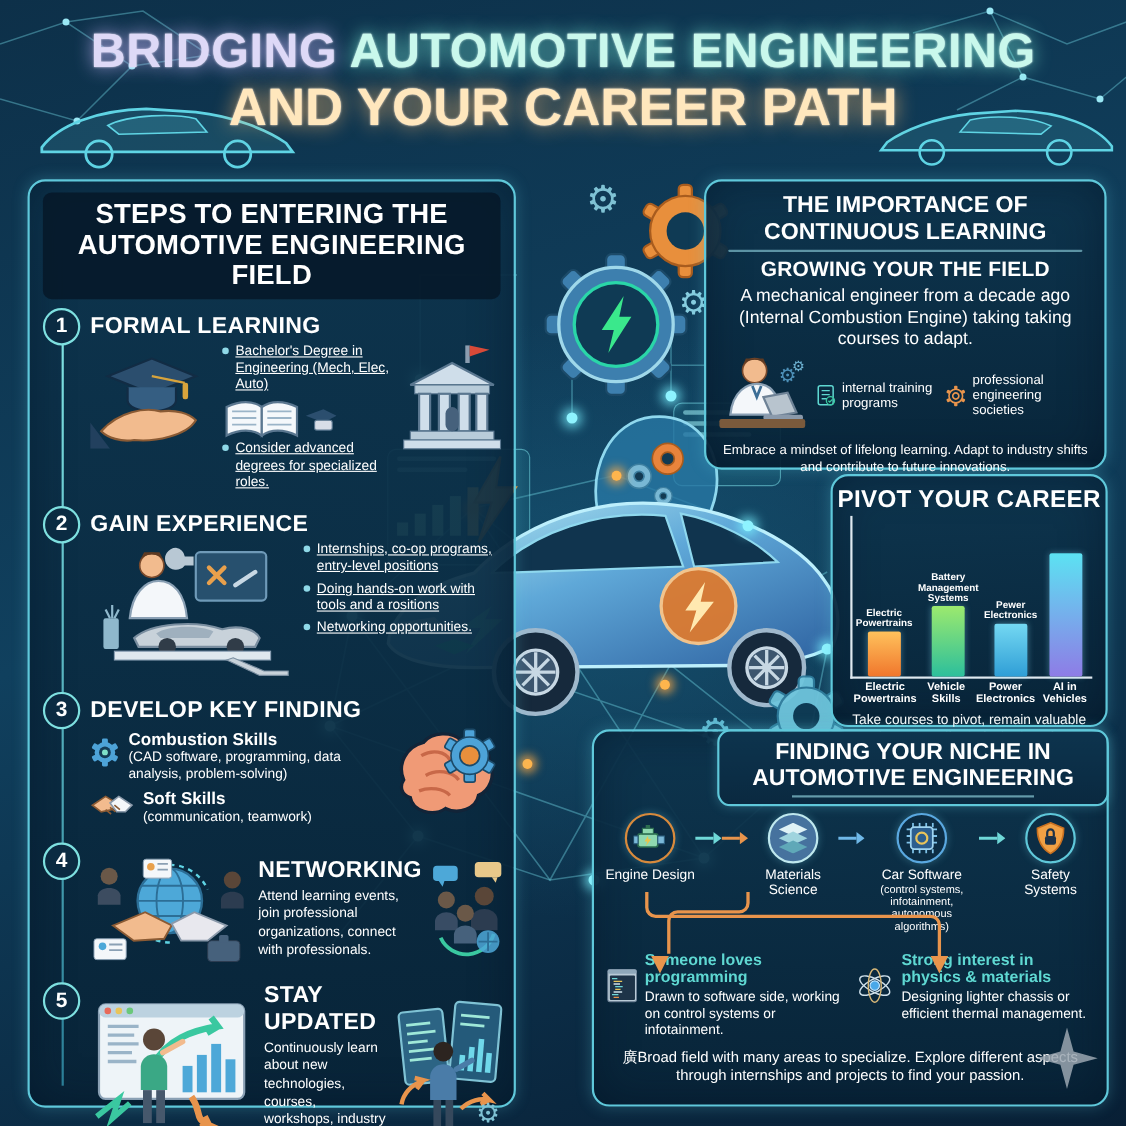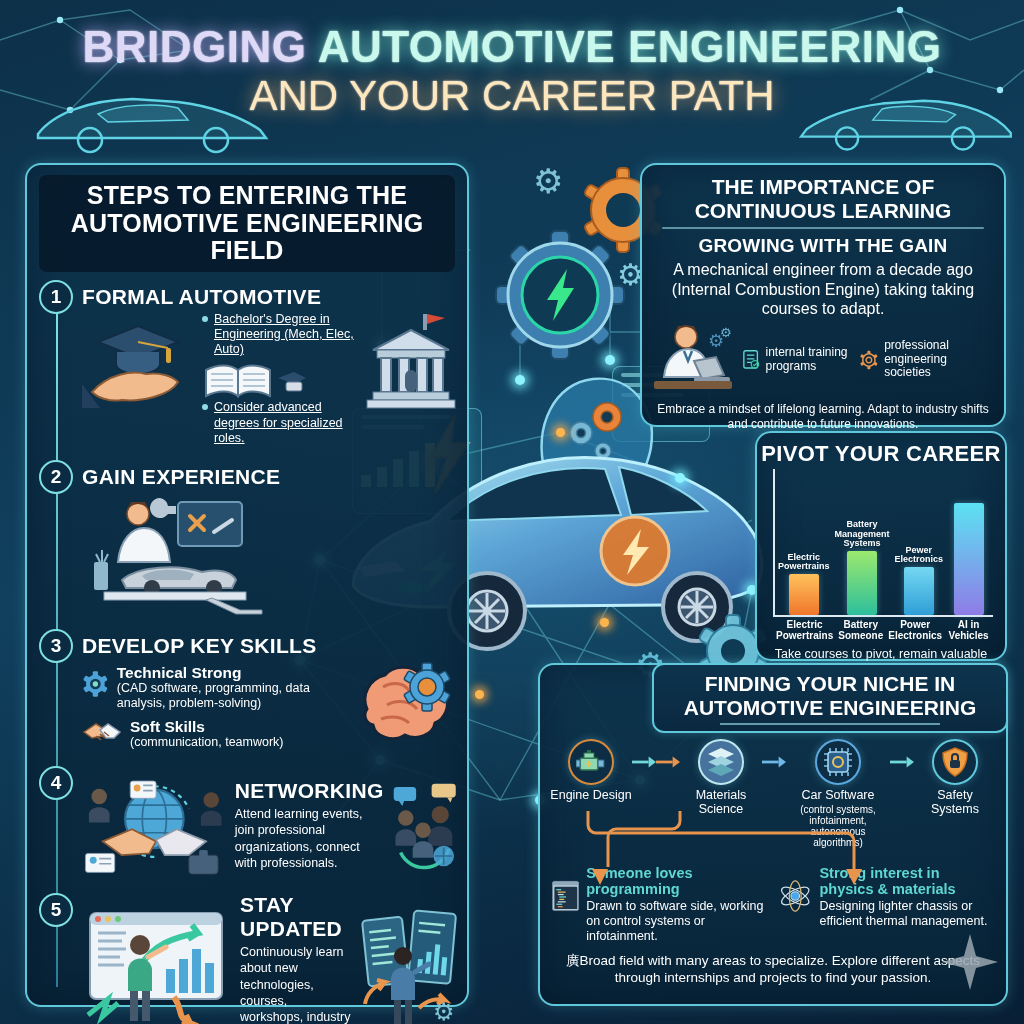--- a/index.html
+++ b/index.html
@@ -7,21 +7,21 @@
     font-family:"Liberation Sans",sans-serif;
     background:
       radial-gradient(700px 420px at 54% 55%, rgba(26,92,122,.55) 0%, rgba(26,92,122,0) 65%),
       linear-gradient(163deg,#0d3049 0%,#10405e 46%,#081f35 100%);}
   svg{display:block}
   
   .title-block{position:absolute;top:24px;left:0;right:0;text-align:center;z-index:5;}
   .title-line1{font-size:44px;font-weight:bold;letter-spacing:.5px;line-height:1.05;}
   .t-lav{color:#ded9f7;text-shadow:0 0 16px rgba(205,185,255,.85),0 0 2px #fff;}
   .t-mint{color:#c9f8ec;text-shadow:0 0 16px rgba(135,255,230,.8),0 0 2px #fff;}
-  .title-line2{font-size:42px;font-weight:normal;color:#ffe7bd;line-height:1.05;margin-top:4px;
+  .title-line2{font-size:48px;font-weight:bold;color:#ffe7bd;line-height:1.05;margin-top:4px;
     text-shadow:0 0 18px rgba(255,185,105,.8),0 0 2px #fff;}
   
   .panel{position:absolute;border:2px solid #5fc8da;border-radius:16px;z-index:4;
     background:linear-gradient(180deg,rgba(13,52,77,.93),rgba(8,36,56,.93));
     box-shadow:0 0 14px rgba(95,200,218,.28), inset 0 0 40px rgba(0,16,34,.45);}
   .left-panel{left:25px;top:163px;width:440px;height:840px;}
   .cl-panel{left:640px;top:163px;width:362px;height:260px;}
   .pv-panel{left:755px;top:431px;width:248px;height:226px;}
   .niche-panel{left:538px;top:663px;width:466px;height:339px;}
   
@@ -320,21 +320,21 @@
   <div class="dot o" style="left:475px;top:690px"></div>
   <div class="dot c" style="left:605px;top:355px"></div>
 
   <section class="panel left-panel">
     <div class="lp-header">STEPS TO ENTERING THE AUTOMOTIVE ENGINEERING FIELD</div>
     <div class="steps">
 
       <div class="step">
         <div class="step-num">1</div>
         <div class="step-content">
-          <div class="step-title">FORMAL AUTOMOTIVE</div>
+          <div class="step-title">FORMAL LEARNING</div>
           <div class="step-body">
             <svg width="112" height="96" viewBox="0 0 112 96">
               <polygon points="16,30 56,14 96,30 56,46" fill="#2b4e6e" stroke="#122c44" stroke-width="2"></polygon>
               <path d="M34,40 v12 a22,10 0 0 0 44,0 V40" fill="#355e82" stroke="#122c44" stroke-width="2"></path>
               <line x1="56" y1="30" x2="86" y2="36" stroke="#d8a43c" stroke-width="2"></line>
               <rect x="84" y="36" width="5" height="15" rx="2" fill="#d8a43c"></rect>
               <path d="M10,80 C26,62 50,58 64,62 C78,60 90,64 96,70 C88,84 58,90 40,88 C28,90 16,86 10,80 Z" fill="#f2bb8e" stroke="#8a5a34" stroke-width="2"></path>
               <path d="M0,72 L18,96 L0,96 Z" fill="#22405e"></path>
             </svg>
             <div style="flex:1">
@@ -386,28 +386,33 @@
               <path d="M36,70 C38,48 50,36 62,36 C76,36 86,48 88,70 Z" fill="#f4f7fa" stroke="#8aa0b4" stroke-width="2"></path>
               <path d="M40,88 C56,74 96,72 120,80 C136,76 150,80 154,88 L150,96 L44,96 Z" fill="#c8d2da" stroke="#7a8ea0" stroke-width="2"></path>
               <path d="M60,84 C70,76 100,76 112,82 L108,88 L64,88 Z" fill="#9fb0be"></path>
               <circle cx="70" cy="96" r="8" fill="#303c48"></circle>
                 <circle cx="132" cy="96" r="8" fill="#303c48"></circle>
               <rect x="22" y="100" width="142" height="8" fill="#dfe8ee" stroke="#8aa0b4"></rect>
               <path d="M124,108 l30,14 26,0 0,-4 -22,0 -28,-12 z" fill="#c8d2da" stroke="#7a8ea0"></path>
               <rect x="12" y="70" width="14" height="28" rx="2" fill="#8fb8cc"></rect>
                 <path d="M14,62 l4,8 M20,58 l0,12 M26,62 l-4,8" stroke="#8fb8cc" stroke-width="2"></path>
             </svg>
+            <ul class="bullets" style="flex:1">
+              <li>Internships, co-op programs, entry-level positions</li>
+              <li>Doing hands-on work with tools and a rositions</li>
+              <li>Networking opportunities.</li>
+            </ul>
           </div>
         </div>
       </div>
 
       <div class="step">
         <div class="step-num">3</div>
         <div class="step-content">
-          <div class="step-title">DEVELOP KEY SKILLS</div>
+          <div class="step-title">DEVELOP KEY FINDING</div>
           <div class="step-body">
             <div style="flex:1">
               <div class="skill">
                 <svg width="40" height="40" viewBox="0 0 40 40">
                   <g transform="translate(20,20)">
                     <g fill="#4da3d8">
                         <rect x="-4" y="-19" width="8" height="8" rx="2"></rect>
                         <g transform="rotate(60)">
                           <rect x="-4" y="-19" width="8" height="8" rx="2"></rect>
                         </g>
@@ -423,21 +428,21 @@
                         <g transform="rotate(300)">
                           <rect x="-4" y="-19" width="8" height="8" rx="2"></rect>
                         </g>
                       </g>
                     <circle r="14" fill="#4da3d8"></circle>
                       <circle r="8" fill="#143c56"></circle>
                       <circle r="4" fill="#7fe0c8"></circle>
                   </g>
                 </svg>
                 <div>
-                  <div class="skill-name">Technical Strong</div>
+                  <div class="skill-name">Combustion Skills</div>
                   <div class="skill-detail">(CAD software, programming, data analysis, problem-solving)</div>
                 </div>
               </div>
               <div class="skill">
                 <svg width="40" height="32" viewBox="0 0 40 32">
                   <path d="M2,14 L14,6 L24,12 L20,18 L10,20 Z" fill="#f2bb8e" stroke="#8a5a34" stroke-width="1.5"></path>
                   <path d="M38,14 L26,6 L18,12 L24,20 L32,20 Z" fill="#f4f7fa" stroke="#8a99aa" stroke-width="1.5"></path>
                   <path d="M14,18 l5,4 M18,16 l5,4 M22,14 l5,4" stroke="#8a5a34" stroke-width="1.5"></path>
                 </svg>
                 <div>
@@ -581,21 +586,21 @@
           </div>
         </div>
       </div>
 
     </div>
   </section>
 
   <section class="panel cl-panel">
     <div class="cl-header">THE IMPORTANCE OF CONTINUOUS LEARNING</div>
     <div class="divider"></div>
-    <div class="cl-sub">GROWING WITH THE GAIN</div>
+    <div class="cl-sub">GROWING YOUR THE FIELD</div>
     <div class="cl-body">A mechanical engineer from a decade ago (Internal Combustion Engine) taking taking courses to adapt.</div>
     <div class="cl-mid">
       <svg width="86" height="74" viewBox="0 0 86 74">
         <circle cx="36" cy="14" r="11" fill="#f2bb8e" stroke="#7a4a2c" stroke-width="1.5"></circle>
         <path d="M25,10 a12,10 0 0 1 22,0 l-3,-7 -16,0 z" fill="#5e3a22"></path>
         <path d="M14,54 C16,32 30,26 38,26 C50,26 58,34 60,54 Z" fill="#f4f7fa" stroke="#8aa0b4" stroke-width="2"></path>
         <path d="M34,28 l4,10 4,-10" fill="none" stroke="#3c6e96" stroke-width="2.5"></path>
         <path d="M44,38 L66,34 L74,52 L52,56 Z" fill="#b8c4ce" stroke="#6e8296" stroke-width="2"></path>
         <rect x="44" y="54" width="36" height="5" rx="2" fill="#8a99aa"></rect>
         <rect x="4" y="58" width="78" height="8" rx="2" fill="#7a5a3c"></rect>
@@ -661,21 +666,21 @@
           <div class="bar-top-label">Pewer Electronics</div>
           <div class="bar" style="height: 48px; background: linear-gradient(rgb(116, 216, 242), rgb(47, 158, 214));"></div>
         </div>
         <div class="chart-col">
           <div class="bar-top-label"></div>
           <div class="bar" style="height: 112px; background: linear-gradient(rgb(92, 226, 242), rgb(142, 124, 230));"></div>
         </div>
       </div>
     <div class="bar-labels-row" id="chart-labels">
         <div class="bar-bot-label">Electric Powertrains</div>
-        <div class="bar-bot-label">Battery Someone</div>
+        <div class="bar-bot-label">Vehicle Skills</div>
         <div class="bar-bot-label">Power Electronics</div>
         <div class="bar-bot-label">AI in Vehicles</div>
       </div>
     <div class="pv-caption">Take courses to pivot, remain valuable assets even as the industry transforms.</div>
   </section>
 
   <section class="panel niche-panel">
     <svg class="connector-lines" width="466" height="90" viewBox="0 0 466 90" style="top:146px;z-index:0">
       <g fill="none" stroke="#e8944c" stroke-width="3">
         <path d="M48,0 v14 a8,8 0 0 0 8,8 h250 a8,8 0 0 1 8,8 v28"></path>

